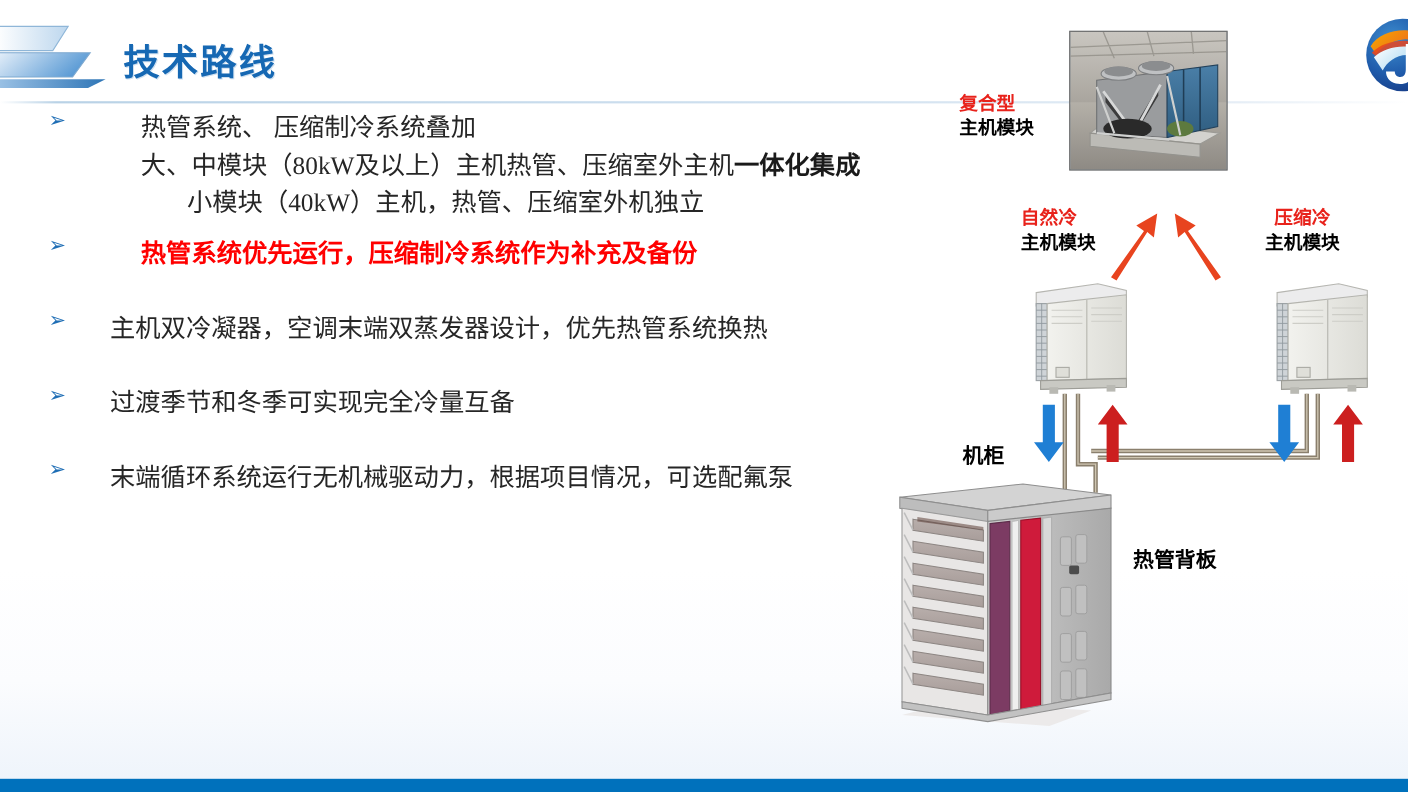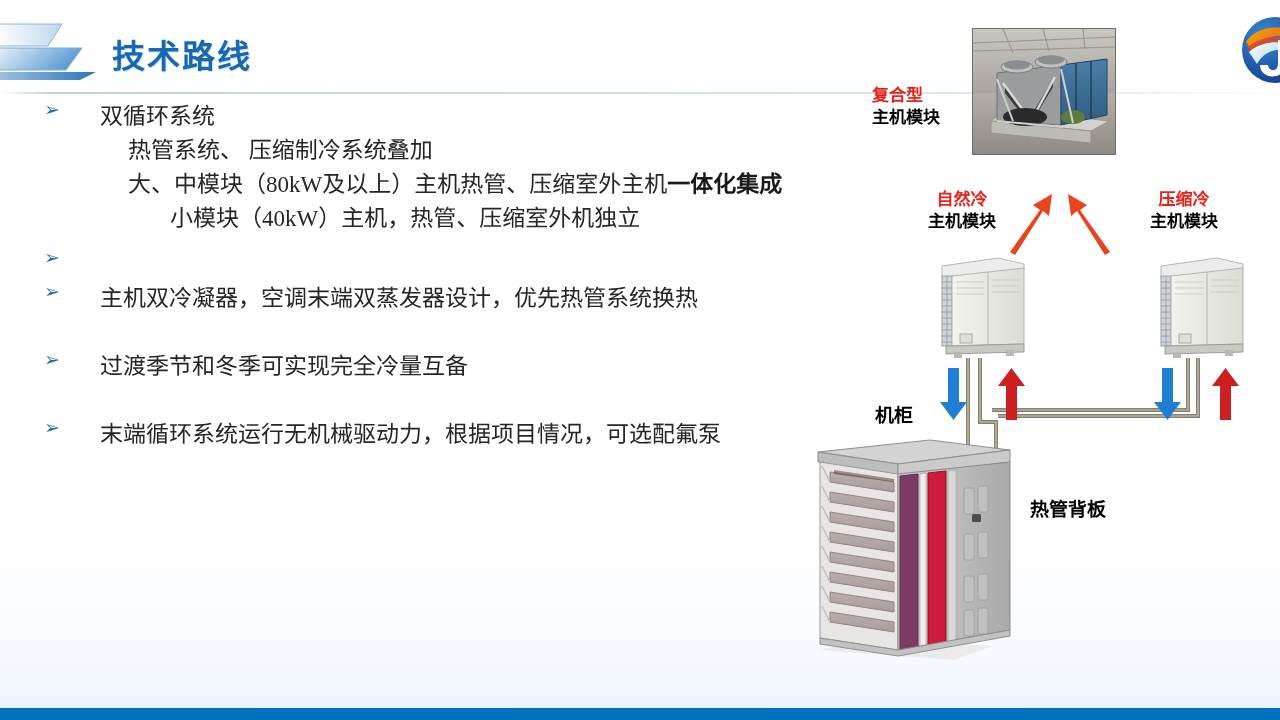--- a/index.html
+++ b/index.html
@@ -115,21 +115,21 @@
     font-weight: bold;
     font-size: 17px;
     line-height: 22px;
     white-space: nowrap;
     color: #000000;
   }
   .lbl .r { color: #e8221b; display: block; }
   .lbl .k { color: #000000; display: block; }
 
   .lbl-compound { left: 72px; top: 84px; text-align: left; }
-  .lbl-natural  { left: 128px; top: 188px; text-align: center; }
+  .lbl-natural  { left: 128px; top: 188px; text-align: left; }
   .lbl-compress { left: 350px; top: 188px; text-align: center; }
   .lbl-cabinet  { left: 75px; top: 404px; font-size: 19px; }
   .lbl-backpanel{ left: 230px; top: 498px; font-size: 19px; }
 
   
   .photo {
     position: absolute;
     left: 172px;
     top: 28px;
     width: 142px;
@@ -201,28 +201,28 @@
       <path d="M9 30 C20 12, 56 10, 68 29 C55 20, 26 21, 14 37 Z" fill="url(#lgo)"></path>
       <path d="M10 36 C24 22, 50 22, 63 33 C52 30, 30 33, 20 44 Z" fill="#e8441f" opacity="0.85"></path>
       <path d="M12 40 C26 27, 52 27, 66 40 C70 48, 62 58, 48 54 C58 48, 56 39, 44 38 C33 37, 24 44, 20 52 Z" fill="url(#lgc)"></path>
       <path d="M41 28 L49 28 L49 50 C49 61, 41 66, 32 64 C26 62.5, 23 58, 23 53 L31 53 C31 56, 33 58, 36 58 C39.5 58, 41 55.5, 41 51 Z" fill="#ffffff"></path>
     </svg>
   </div>
 
   <div class="content nosel" id="content">
       <div class="bullet-row">
         <span class="bullet-mark">➢</span>
-        <div class="line lvl1"><span class="dark">双循环系统</span></div>
         <div class="line lvl2"><span class="dark">热管系统、 压缩制冷系统叠加</span></div>
         <div class="line lvl2"><span class="dark">大、中模块（80kW及以上）主机热管、压缩室外主机</span><span class="bold">一体化集成</span></div>
         <div class="line lvl3"><span class="dark">小模块（40kW）主机，热管、压缩室外机独立</span></div>
       </div>
       <div class="gap-sm"></div>
       <div class="bullet-row">
         <span class="bullet-mark">➢</span>
+        <div class="line lvl2"><span class="redbold">热管系统优先运行，压缩制冷系统作为补充及备份</span></div>
       </div>
       <div class="gap-lg"></div>
       <div class="bullet-row">
         <span class="bullet-mark">➢</span>
         <div class="line lvl1"><span class="dark">主机双冷凝器，空调末端双蒸发器设计，优先热管系统换热</span></div>
       </div>
       <div class="gap-lg"></div>
       <div class="bullet-row">
         <span class="bullet-mark">➢</span>
         <div class="line lvl1"><span class="dark">过渡季节和冬季可实现完全冷量互备</span></div>

